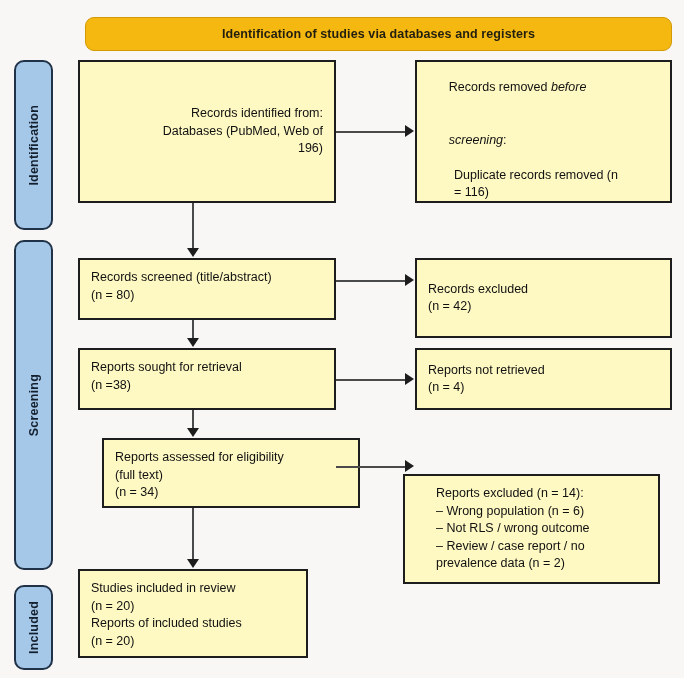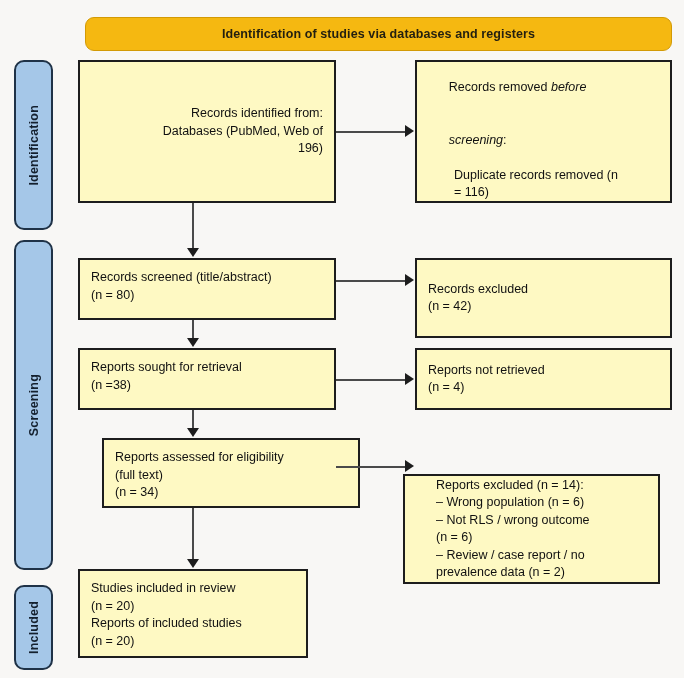--- a/index.html
+++ b/index.html
@@ -176,21 +176,20 @@
   <div class="box" id="box-eligibility">
     <div class="line">Reports assessed for eligibility</div>
     <div class="line">(full text)</div>
     <div class="line">(n = 34)</div>
   </div>
 
   <div class="box mid" id="box-repexcluded">
     <div class="line">Reports excluded (n = 14):</div>
     <div class="line">– Wrong population (n = 6)</div>
     <div class="line">– Not RLS / wrong outcome</div>
-    <div class="line">(n = 6)</div>
     <div class="line">– Review / case report / no</div>
     <div class="line">prevalence data (n = 2)</div>
   </div>
 
   <div class="box" id="box-included">
     <div class="line">Studies included in review</div>
     <div class="line">(n = 20)</div>
     <div class="line">Reports of included studies</div>
     <div class="line">(n = 20)</div>
   </div>

